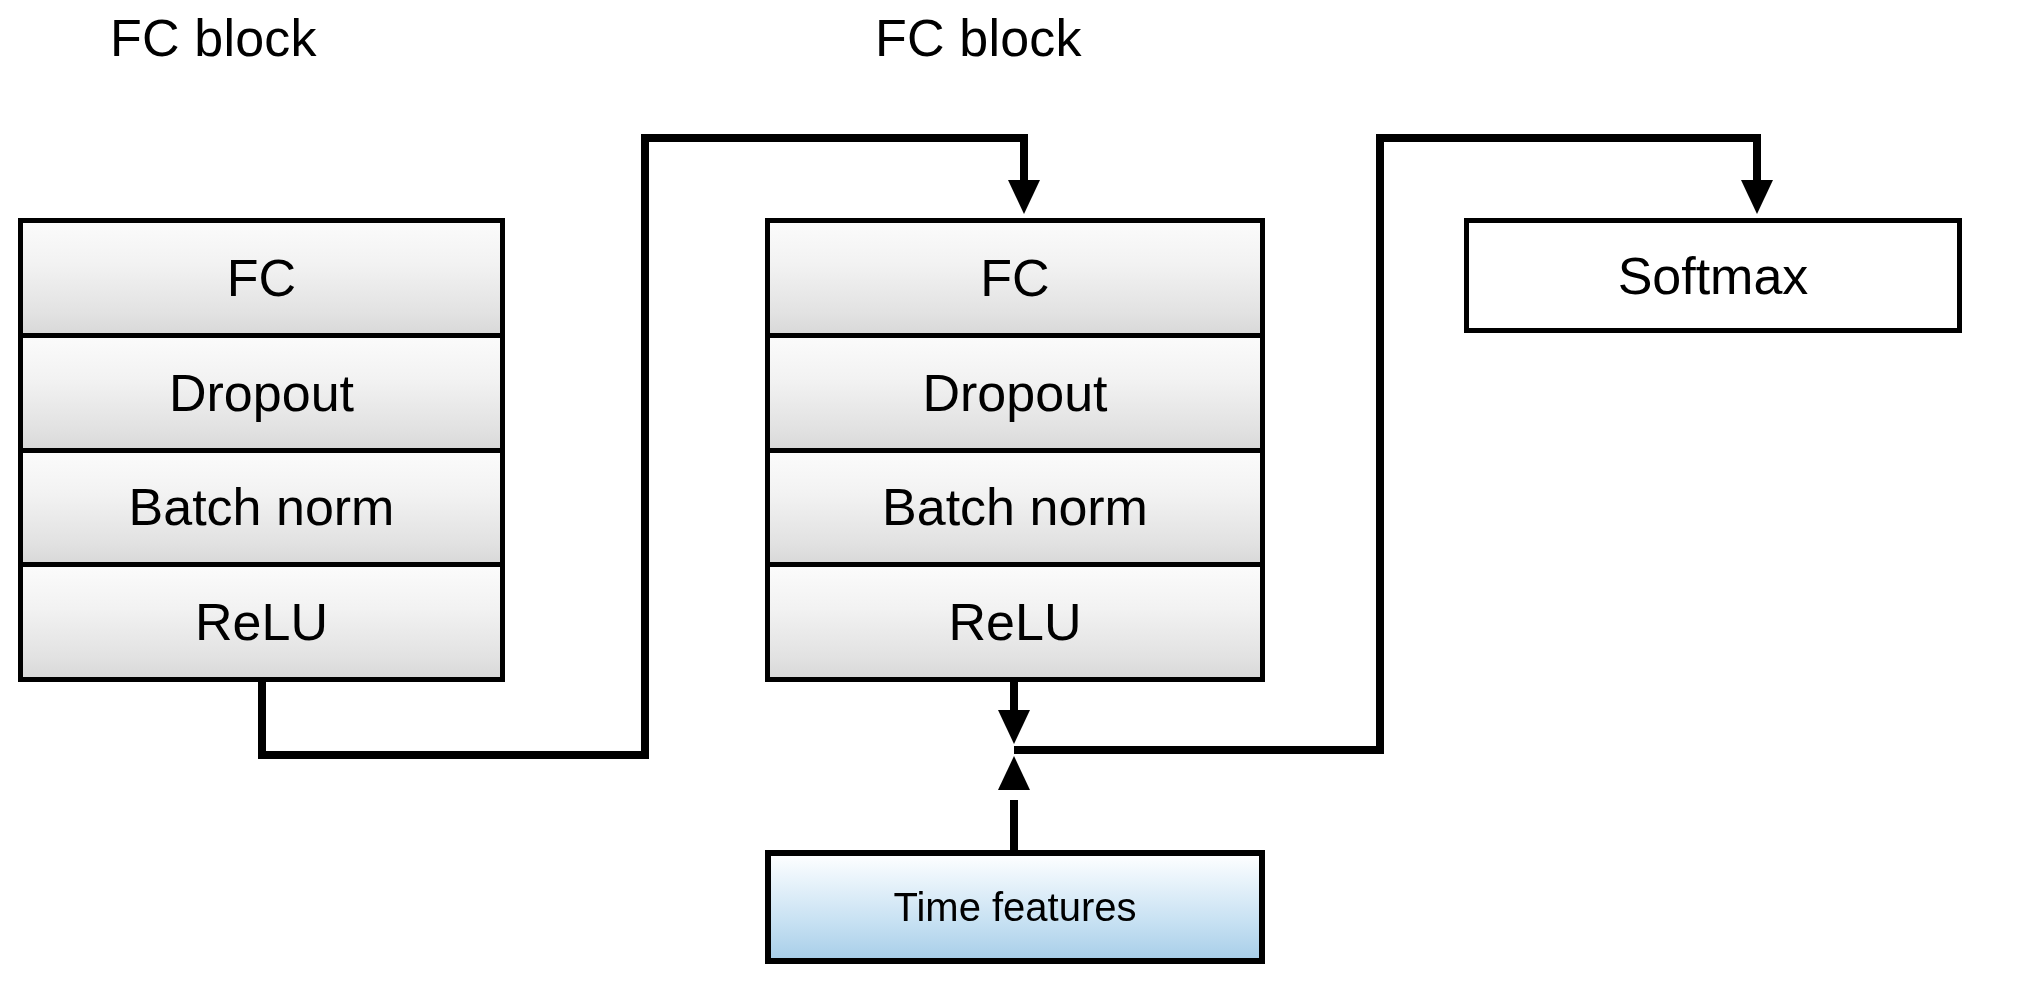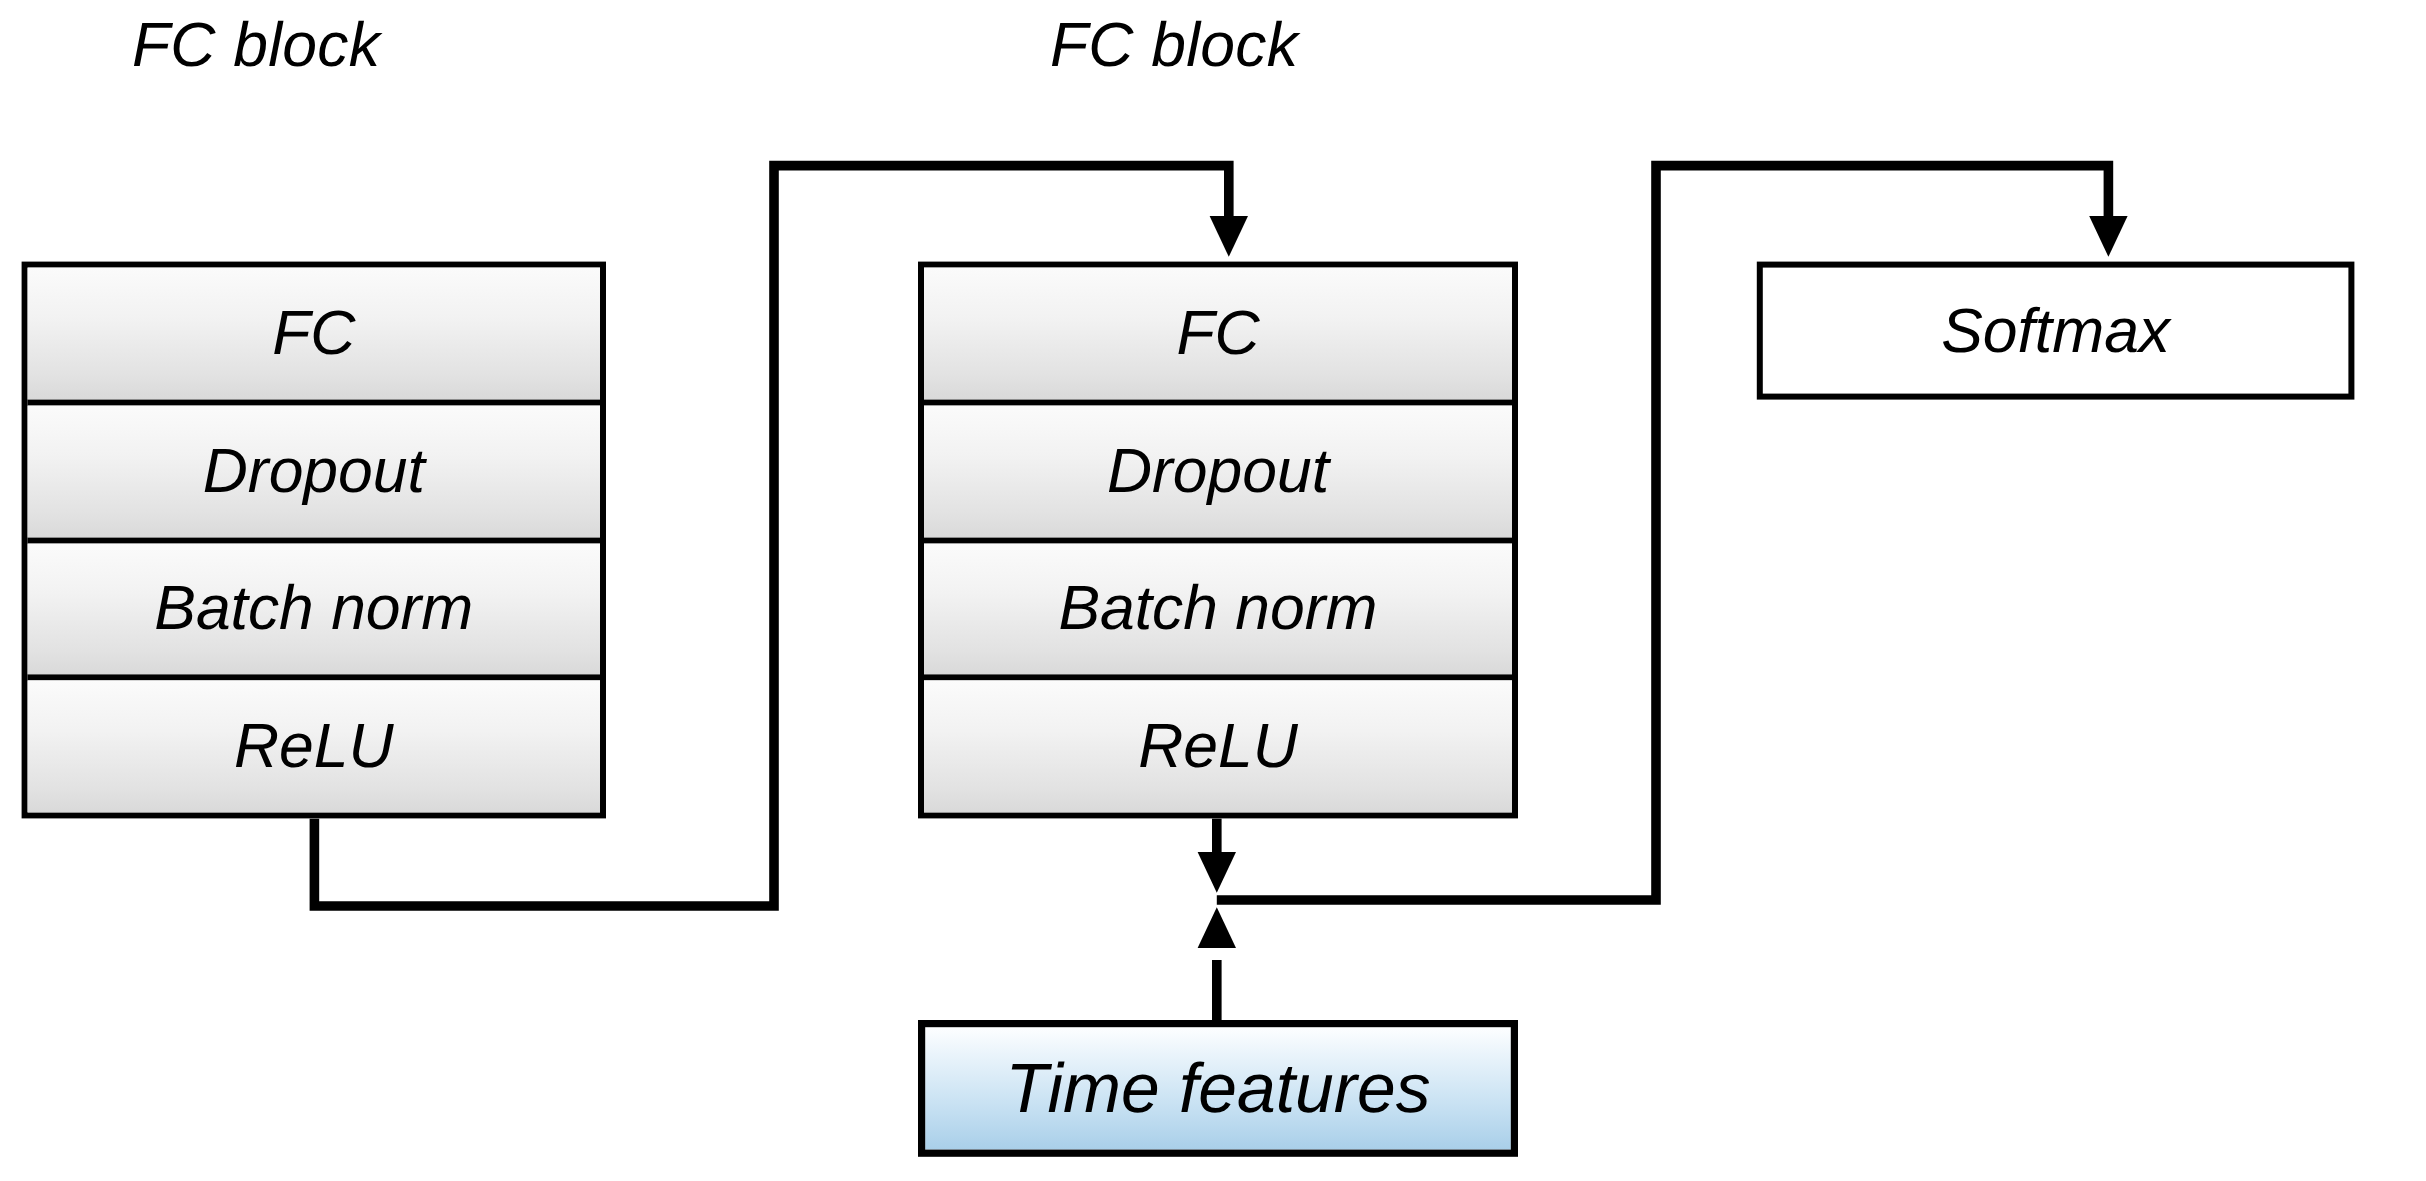--- a/index.html
+++ b/index.html
@@ -1,17 +1,17 @@
 <!DOCTYPE html>
 <html><head>
 <meta charset="utf-8">
 <style>
   html,body{margin:0;padding:0;background:#ffffff;}
   body{font-family:"Liberation Sans",sans-serif;}
-  #stage{position:relative;width:2022px;height:984px;background:#ffffff;overflow:hidden;font-style:italic;}
+  #stage{position:relative;width:2022px;height:984px;background:#ffffff;overflow:hidden;}
 
   .blk-label{
     position:absolute;
     font-size:52px;
     color:#000000;
     white-space:nowrap;
     letter-spacing:.2px;
   }
 
   .fcblock{
@@ -50,21 +50,21 @@
   }
 
   .bluebox{
     position:absolute;
     box-sizing:border-box;
     border:6px solid #000000;
     background:linear-gradient(to bottom,#fdfeff 0%,#eaf4fb 22%,#c9e2f3 62%,#a9cfe9 100%);
     display:flex;
     align-items:center;
     justify-content:center;
-    font-size:58px;
+    font-size:40px;
     color:#000000;
     white-space:nowrap;
   }
 
   #wires{position:absolute;left:0;top:0;width:2022px;height:984px;pointer-events:none;}
 </style>
 </head>
 <body>
 
 <div id="stage">

